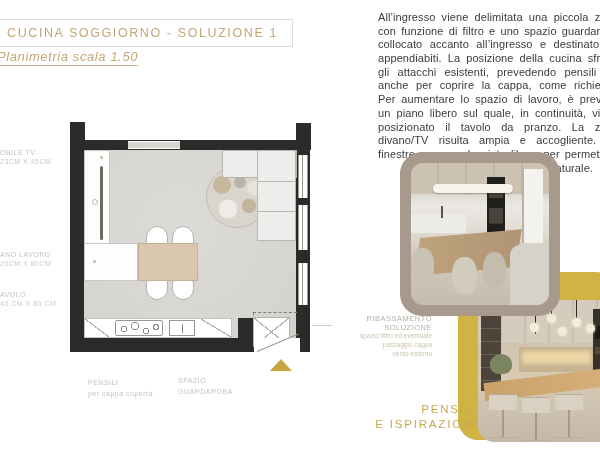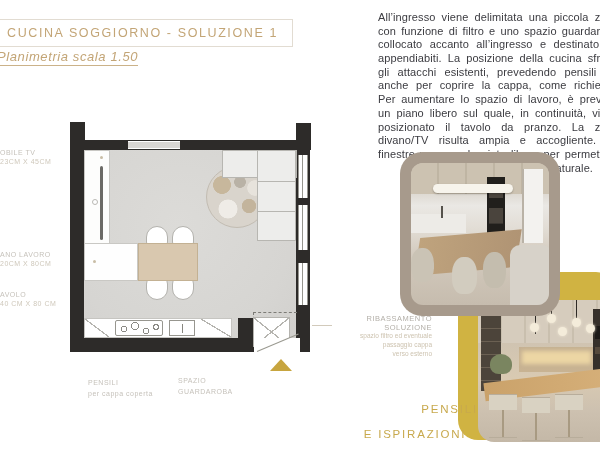--- a/index.html
+++ b/index.html
@@ -144,21 +144,21 @@
     box-shadow:0 1px 2px rgba(0,0,0,.25); }
   .p1-table { left:4%; top:50%; width:74%; height:26%; transform:rotate(-5deg) skewX(-14deg);
     background:linear-gradient(90deg,#bfa37d,#b09474); }
   .p1-chair { background:#cac3b5; border-radius:45% 45% 40% 40%; }
   .p1c1 { left:0%; top:60%; width:17%; height:24%; }
   .p1c2 { left:30%; top:66%; width:18%; height:26%; background:#d2ccbf; }
   .p1c3 { left:52%; top:63%; width:17%; height:25%; background:#c4bdae; }
   .p1-sofa { right:-2%; top:58%; width:30%; height:42%; background:#d7d2c9; border-radius:10px 10px 0 0; }
   .spunti { position:absolute; left:352px; top:403px; width:126px; text-align:right;
     color:#c8a94d; font-size:11.5px; letter-spacing:1.8px; line-height:1.15; z-index:4; }
-  .spunti .sp2 { margin-top:12px;text-align:center; }
+  .spunti .sp2 { margin-top:2px; }
 </style>
 </head>
 <body>
 
 <div class="page">
 
   <div class="title-box">CUCINA SOGGIORNO - SOLUZIONE 1</div>
   <div class="subtitle">Planimetria scala 1.50</div>
 
   <div class="descr">All’ingresso viene delimitata una piccola zona con funzione di filtro e uno spazio guardaroba collocato accanto all’ingresso e destinato ad appendiabiti. La posizione della cucina sfrutta gli attacchi esistenti, prevedendo pensili alti anche per coprire la cappa, come richiesto. Per aumentare lo spazio di lavoro, è previsto un piano libero sul quale, in continuità, viene posizionato il tavolo da pranzo. La zona divano/TV risulta ampia e accogliente. Le finestre vengono lasciate libere per permettere il massimo ingresso di luce naturale.</div>

